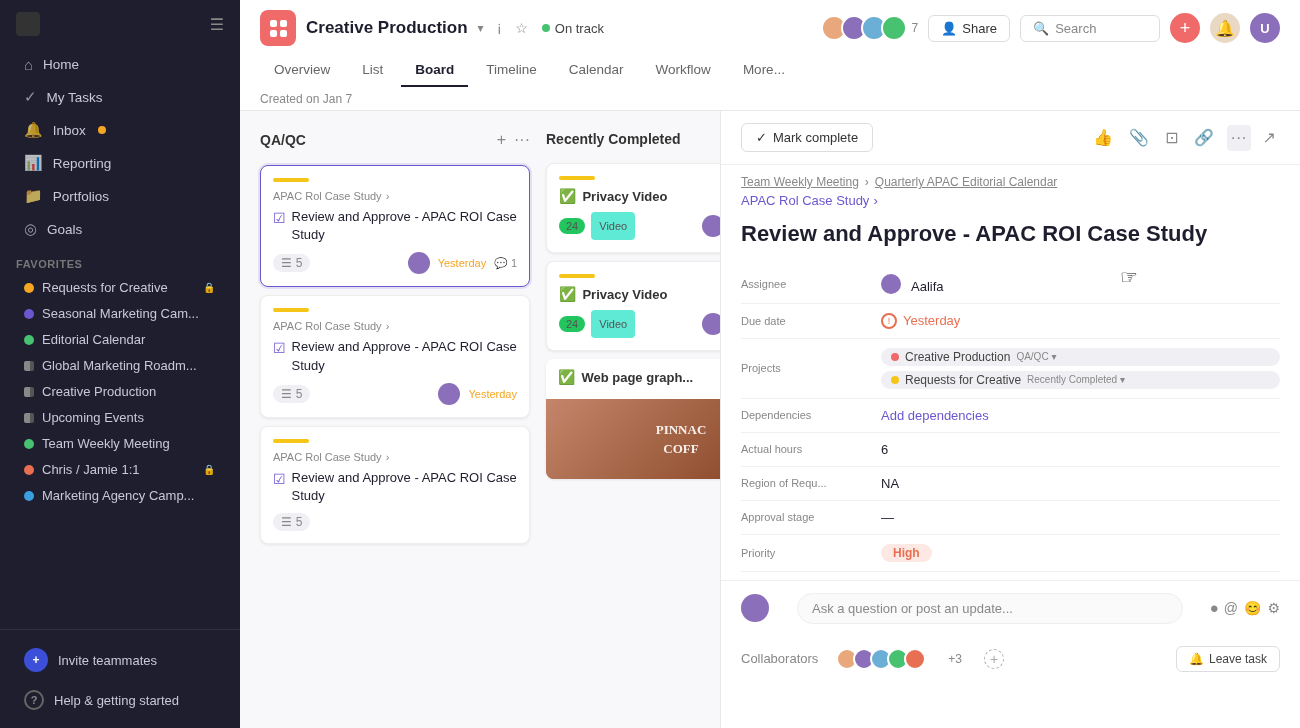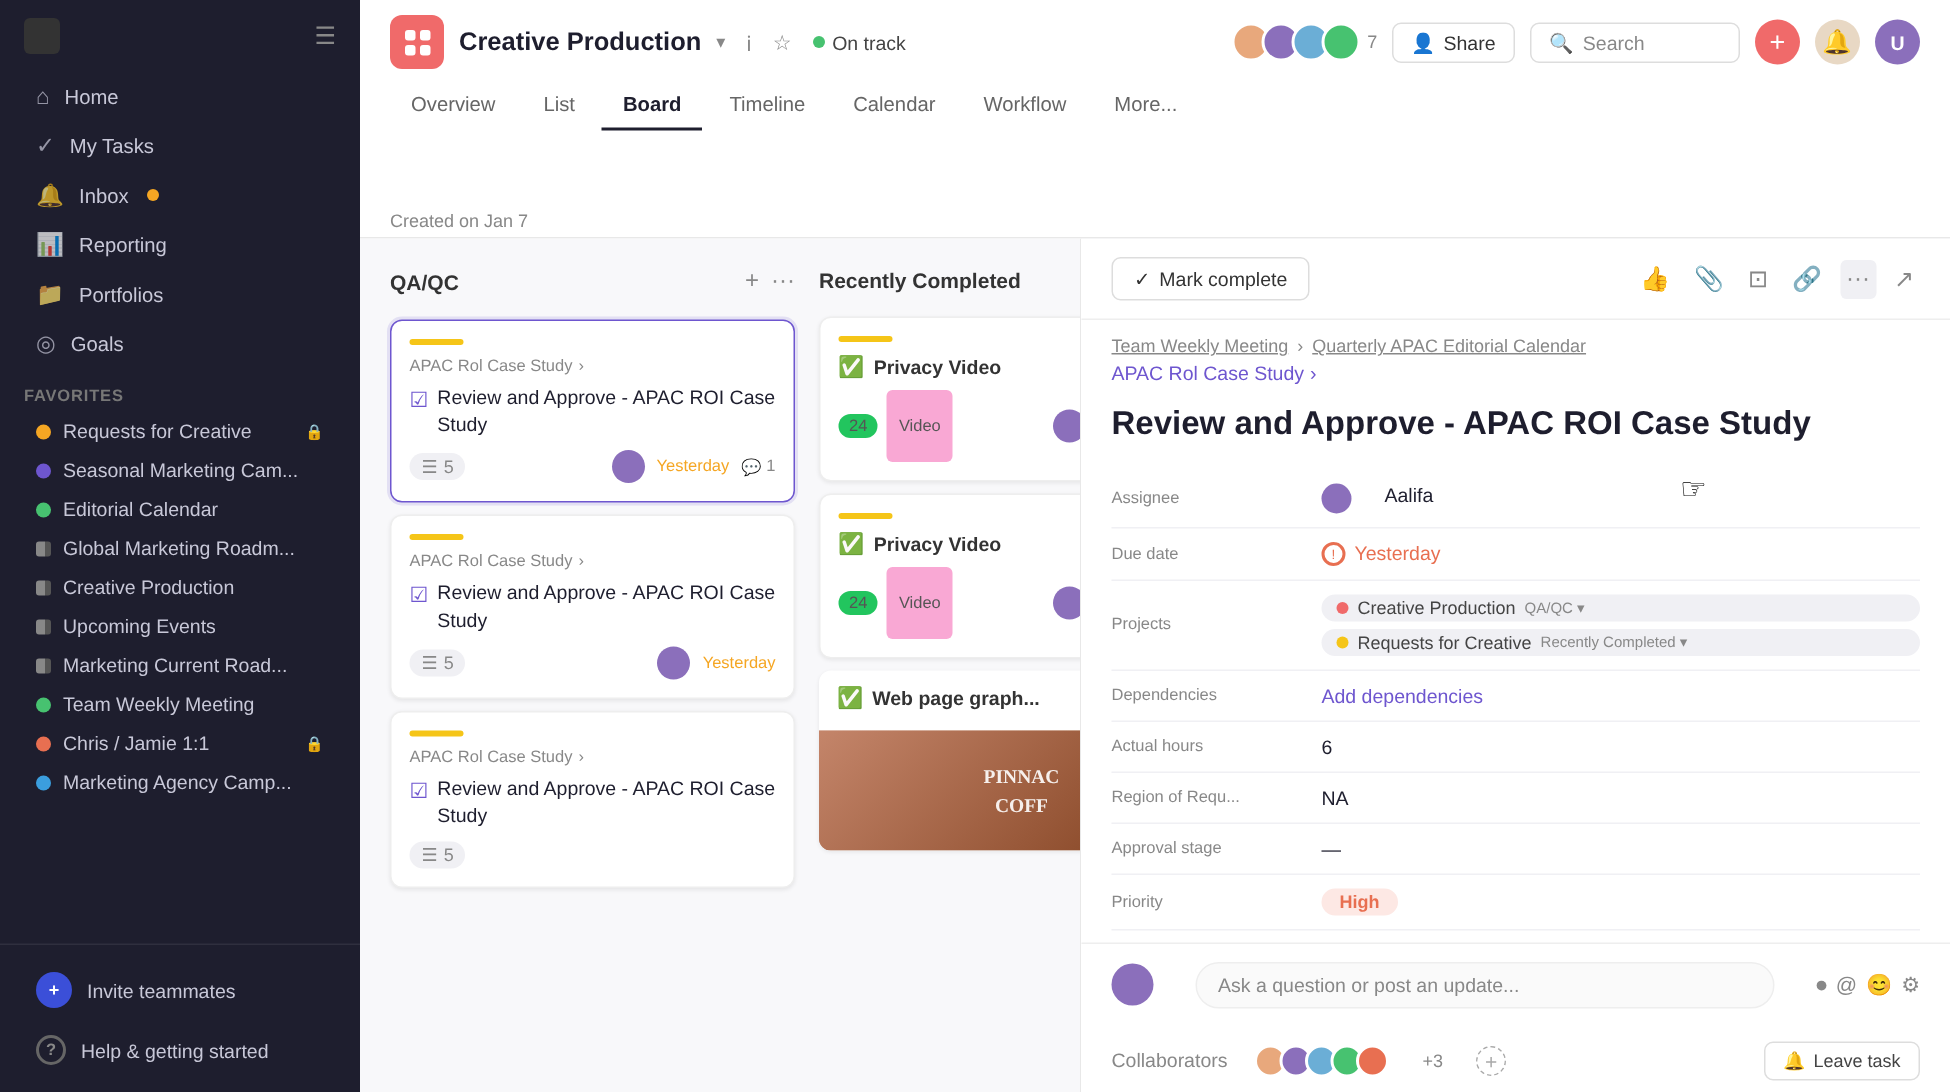--- a/index.html
+++ b/index.html
@@ -254,21 +254,20 @@
     }
     .nav-tab.active {
       color: #1e1e2e;
       font-weight: 600;
       border-bottom-color: #1e1e2e;
     }
     .created-label {
       font-size: 12px;
       color: #888;
       padding: 6px 0 4px;
-      margin-top: 48px;
     }
 
     
     .board-area {
       flex: 1;
       display: flex;
       overflow-x: auto;
       padding: 16px 20px;
       gap: 16px;
       background: #f8f8fa;
@@ -360,23 +359,23 @@
       background: #fff;
       border-radius: 8px;
       padding: 12px;
       box-shadow: 0 1px 3px rgba(0,0,0,0.08);
       cursor: pointer;
       border: 1px solid #eee;
     }
     .completed-title { font-size: 13px; font-weight: 600; color: #333; margin-bottom: 8px; display: flex; align-items: center; gap: 6px; }
     .green-check { color: #47c270; font-size: 14px; }
     .video-badge {
-      background: #f9a8d4;
+      background: #5eead4;
       border-radius: 4px;
-      padding: 18px 8px;
+      padding: 8px 8px;
       font-size: 11px;
       color: #555;
       text-align: center;
     }
     .vid-count {
       background: #22c55e;
       border-radius: 10px;
       padding: 2px 7px;
       font-size: 11px;
       color: #555;
@@ -468,21 +467,21 @@
     }
     .field-row {
       display: grid;
       grid-template-columns: 140px 1fr;
       align-items: center;
       padding: 9px 0;
       border-bottom: 1px solid #f0f0f4;
       font-size: 13px;
     }
     .field-label { color: #888; font-size: 11px; }
-    .field-value { color: #1e1e2e; display: flex; align-items: flex-start; gap: 22px; }
+    .field-value { color: #1e1e2e; display: flex; align-items: flex-end; gap: 10px; }
     .field-avatar {
       width: 20px; height: 20px;
       border-radius: 50%;
       background: #8b6fbb;
       display: flex; align-items: center; justify-content: center;
       font-size: 9px; color: #fff;
     }
     .overdue-date {
       color: #e86f51;
       display: flex; align-items: center; gap: 6px;
@@ -649,24 +648,20 @@
       <div style="width:10px;height:10px;border-radius:2px;background:linear-gradient(90deg,#888 60%,#555 60%);"></div>
       <span>Global Marketing Roadm...</span>
     </div>
     <div class="fav-item">
       <div style="width:10px;height:10px;border-radius:2px;background:linear-gradient(90deg,#888 60%,#555 60%);"></div>
       <span>Creative Production</span>
     </div>
     <div class="fav-item">
       <div style="width:10px;height:10px;border-radius:2px;background:linear-gradient(90deg,#888 60%,#555 60%);"></div>
       <span>Upcoming Events</span>
-    </div>
-    <div class="fav-item">
-      <div style="width:10px;height:10px;border-radius:2px;background:linear-gradient(90deg,#888 60%,#555 60%);"></div>
-      <span>Marketing Current Road...</span>
     </div>
     <div class="fav-item">
       <div class="fav-dot" style="background:#47c270;"></div>
       <span>Team Weekly Meeting</span>
     </div>
     <div class="fav-item">
       <div class="fav-dot" style="background:#e86f51;"></div>
       <span>Chris / Jamie 1:1</span>
       <span class="lock-icon">🔒</span>
     </div>

